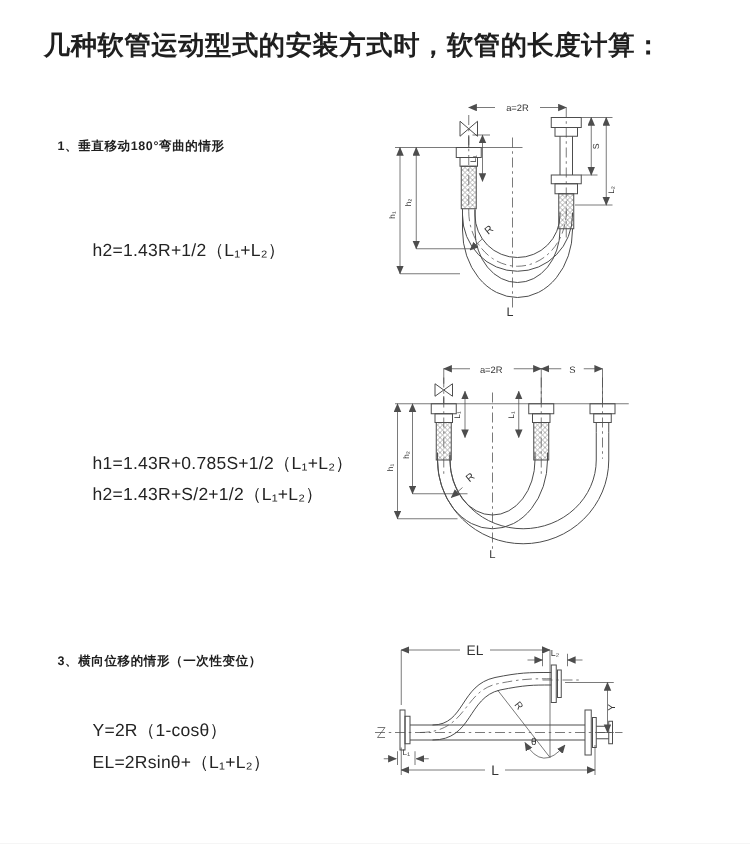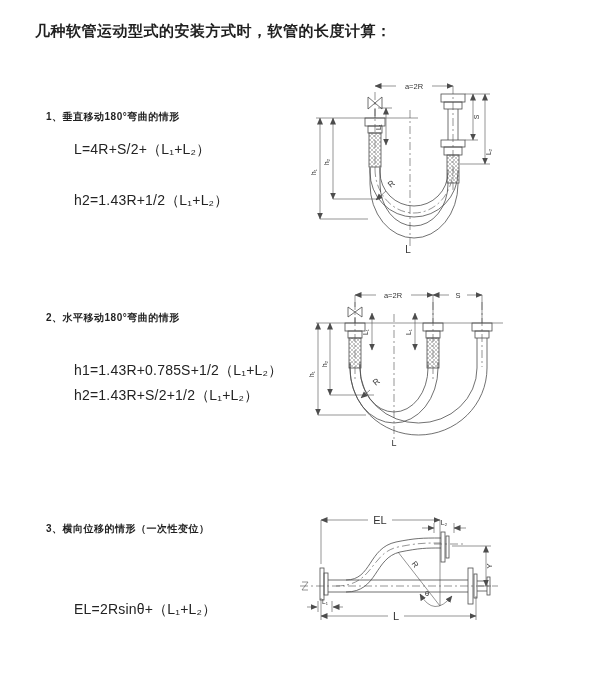--- a/index.html
+++ b/index.html
@@ -2,41 +2,40 @@
 <html><head>
 <meta charset="utf-8">
 <style>
   html,body{margin:0;padding:0;background:#e8e8e8;}
   .page{
     position:relative;width:600px;height:675px;background:#ffffff;
     font-family:"Liberation Sans","DejaVu Sans",sans-serif;color:#1f1f1f;
     overflow:hidden;margin:0 auto;
   }
   .doc-title{
-    position:absolute;font-size:15px;font-weight:600;letter-spacing:0.5px;white-space:nowrap;
+    position:absolute;font-size:21px;font-weight:600;letter-spacing:0.5px;white-space:nowrap;
   }
   .heading{
     position:absolute;font-size:10px;font-weight:600;letter-spacing:0.5px;white-space:nowrap;
   }
   .formula{
     position:absolute;font-size:14px;color:#232323;white-space:nowrap;letter-spacing:0.2px;
   }
   .diagram{position:absolute;text-align:right;}
   svg{display:block;}
   .svgtxt{font-family:"Liberation Sans","DejaVu Sans",sans-serif;}
 </style>
 </head>
 <body>
 
 <div class="page">
 
   <div class="doc-title" style="left:35px;top:22px">几种软管运动型式的安装方式时，软管的长度计算：</div>
 
   <div class="heading" style="left:46px;top:110px">1、垂直移动180°弯曲的情形</div>
-  <div class="formula" style="left:74px;top:141px">L=4R+S/2+（L₁+L₂）</div>
   <div class="formula" style="left:74px;top:192px">h2=1.43R+1/2（L₁+L₂）</div>
 
   <div class="diagram" style="left:310px;top:72px">
     <svg width="280" height="185" viewBox="0 0 280 185">
       <defs>
         <marker id="ar1" markerUnits="userSpaceOnUse" markerWidth="7" markerHeight="7" refX="6.5" refY="3" orient="auto-start-reverse">
           <path d="M0,0 L7,3 L0,6 Z" fill="#4d4d4d" stroke="none"></path>
         </marker>
         <pattern id="h1p" patternUnits="userSpaceOnUse" width="4" height="4">
           <path d="M0,4 L4,0 M0,0 L4,4" stroke="#8a8a8a" stroke-width="0.5" fill="none"></path>
@@ -113,21 +112,20 @@
         <text x="98" y="181" font-size="10">L</text>
         <text x="6" y="100" font-size="6.5" transform="rotate(-90 6 100)">h₁</text>
         <text x="19" y="90" font-size="6.5" transform="rotate(-90 19 90)">h₂</text>
         <text x="71" y="55" font-size="6.5" transform="rotate(-90 71 55)">L₁</text>
         <text x="169" y="45" font-size="7" transform="rotate(-90 169 45)">S</text>
         <text x="181" y="80" font-size="6.5" transform="rotate(-90 181 80)">L₂</text>
       </g>
     </svg>
   </div>
 
-  <div class="heading" style="left:46px;top:311px">2、水平移动180°弯曲的情形</div>
   <div class="formula" style="left:74px;top:362px">h1=1.43R+0.785S+1/2（L₁+L₂）</div>
   <div class="formula" style="left:74px;top:387px">h2=1.43R+S/2+1/2（L₁+L₂）</div>
 
   <div class="diagram" style="left:308px;top:282px">
     <svg width="292" height="175" viewBox="0 0 292 175">
       <defs>
         <marker id="ar2" markerUnits="userSpaceOnUse" markerWidth="7" markerHeight="7" refX="6.5" refY="3" orient="auto-start-reverse">
           <path d="M0,0 L7,3 L0,6 Z" fill="#4d4d4d" stroke="none"></path>
         </marker>
         <pattern id="h2p" patternUnits="userSpaceOnUse" width="4" height="4">
@@ -201,20 +199,21 @@
         <text x="103" y="50" font-size="6.5" transform="rotate(-90 103 50)">L₁</text>
         <text x="70" y="102" font-size="8.5" transform="rotate(-40 70 102)">R</text>
         <text x="86" y="164" font-size="9">L</text>
         <text x="6" y="92" font-size="6.5" transform="rotate(-90 6 92)">h₁</text>
         <text x="19" y="82" font-size="6.5" transform="rotate(-90 19 82)">h₂</text>
       </g>
     </svg>
   </div>
 
   <div class="heading" style="left:46px;top:522px">3、横向位移的情形（一次性变位）</div>
+  <div class="formula" style="left:74px;top:576px">Y=2R（1-cosθ）</div>
   <div class="formula" style="left:74px;top:601px">EL=2Rsinθ+（L₁+L₂）</div>
 
   <div class="diagram" style="left:296px;top:498px">
     <svg width="297" height="160" viewBox="0 0 297 160">
       <defs>
         <marker id="ar3" markerUnits="userSpaceOnUse" markerWidth="7" markerHeight="7" refX="6.5" refY="3" orient="auto-start-reverse">
           <path d="M0,0 L7,3 L0,6 Z" fill="#4d4d4d" stroke="none"></path>
         </marker>
       </defs>
       <g stroke="#4d4d4d" fill="none" stroke-width="0.8">

